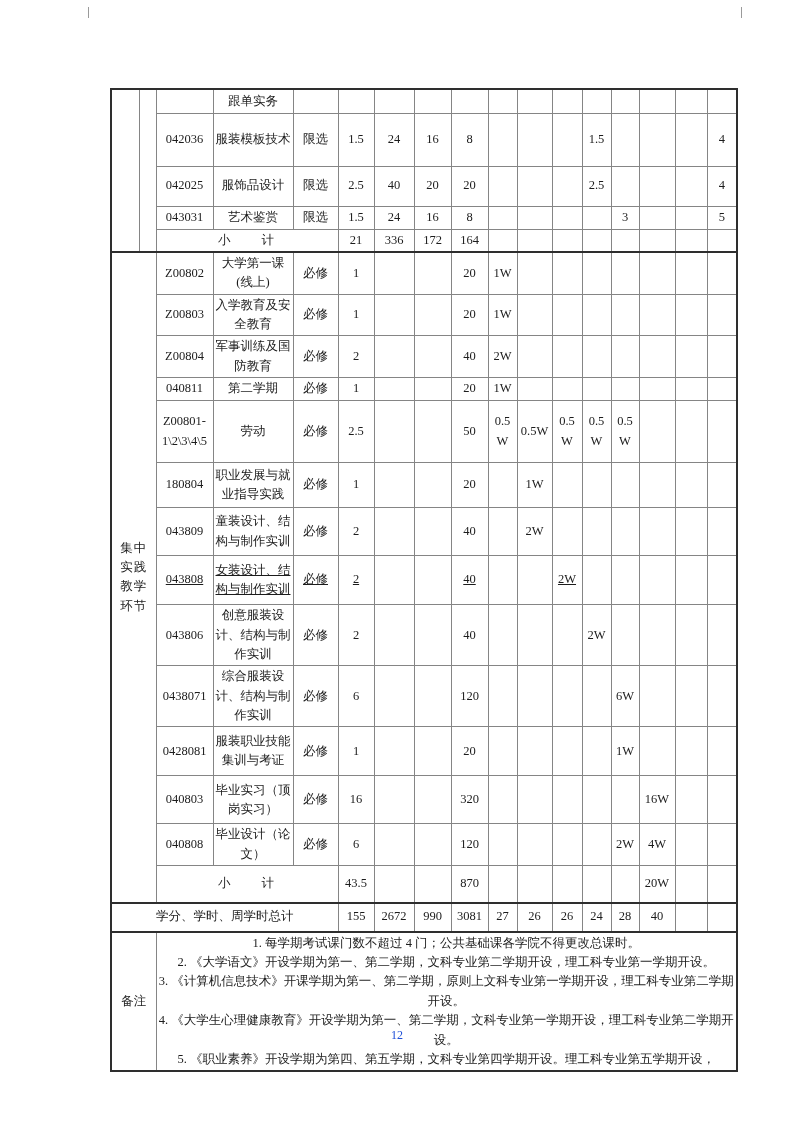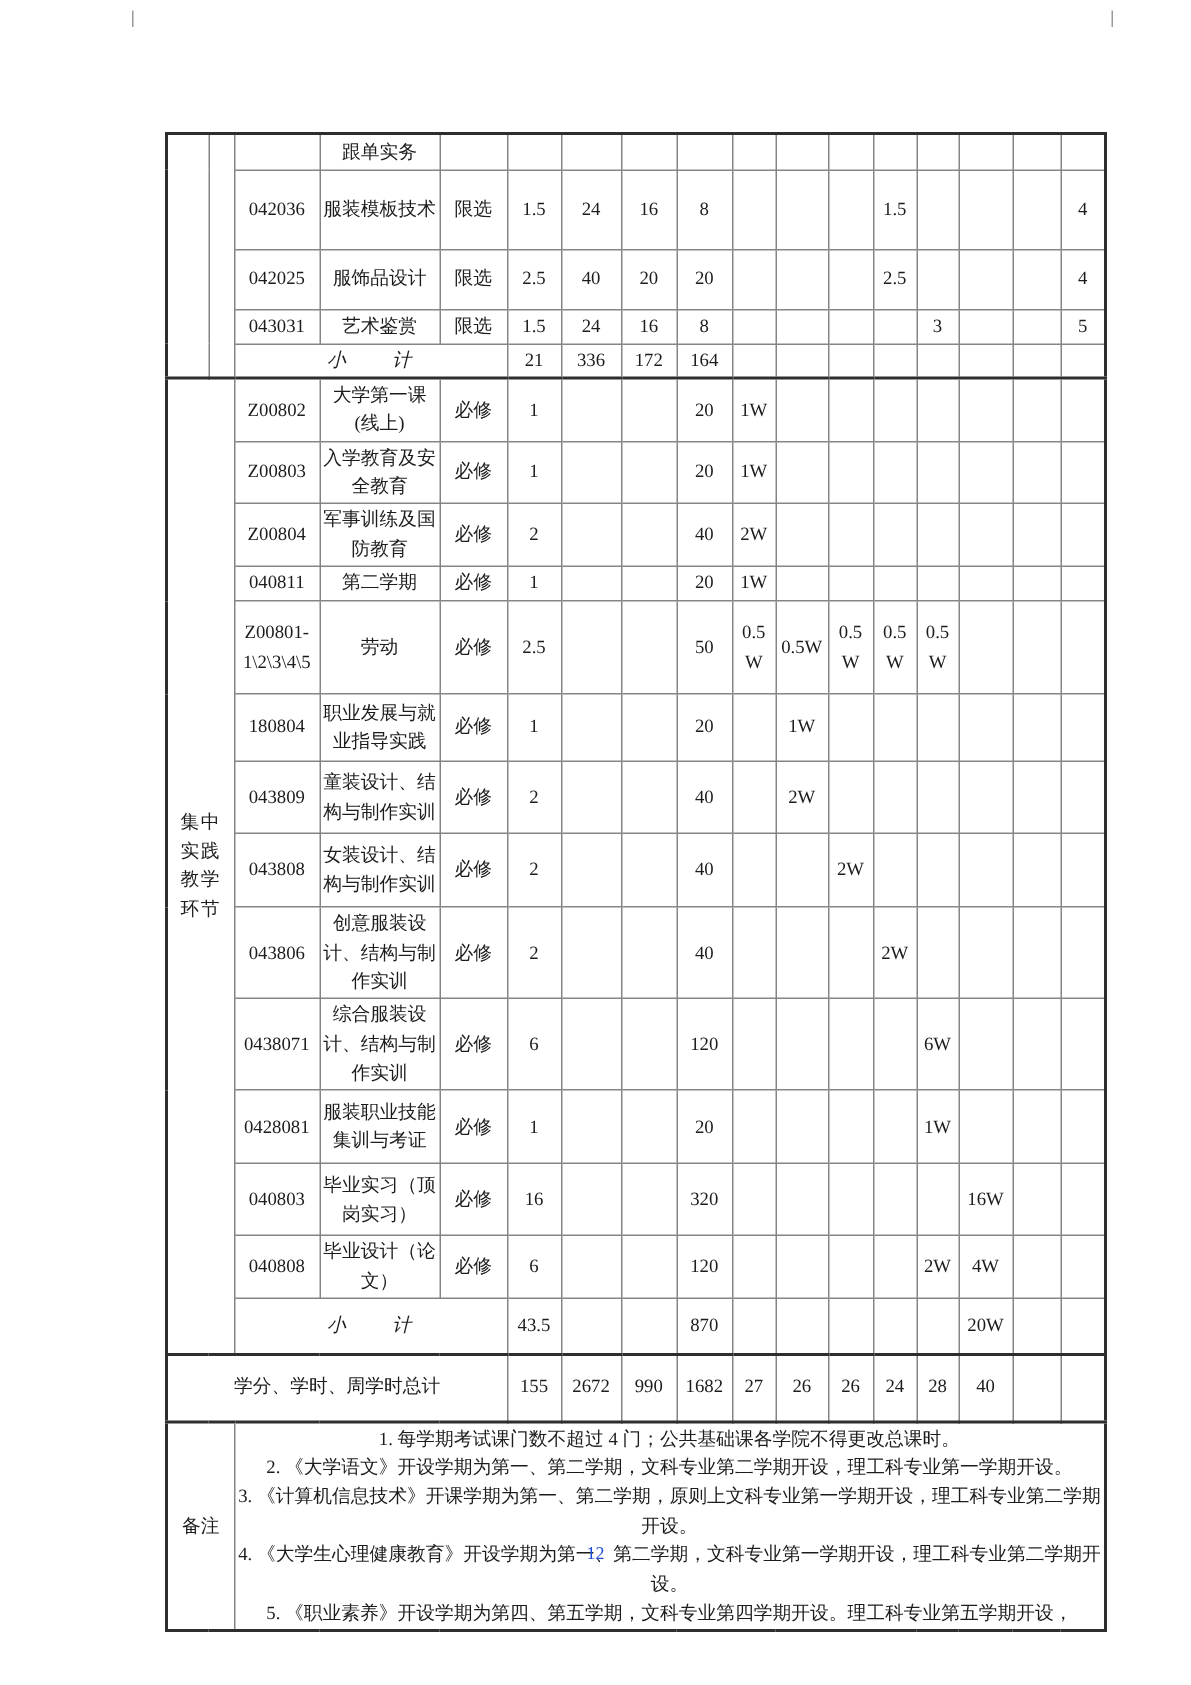--- a/index.html
+++ b/index.html
@@ -19,21 +19,21 @@
   }
   table.plan td{
     border:1px solid #858585;
     text-align:center;vertical-align:middle;
     font-size:12.5px;line-height:1.55;
     padding:1px 2px;overflow:hidden;word-wrap:break-word;
   }
   td.name-cell{text-align:left;padding-left:5px;padding-right:4px;}
   td.code-cell{overflow-wrap:anywhere;line-height:1.6;margin-top:16px;}
   td.cat-cell{white-space:pre-line;line-height:1.95;font-size:12.5px;letter-spacing:1px;}
-  td.subtotal-label{letter-spacing:2px;font-style:italic;}
+  td.subtotal-label{letter-spacing:2px;}
   tr.section-start td{border-top:2px solid #2e2e2e;}
   td.notes-body{
     text-align:left;vertical-align:middle;padding:4px 2px 4px 8px;
     font-size:12px;line-height:21px;
   }
   td.notes-body .note-line{white-space:normal;}
   .page-number{
     position:absolute;left:0;top:1028px;width:794px;text-align:center;
     font-size:12px;color:#1d4ed8;
   }
@@ -266,21 +266,21 @@
         <td>40</td>
         <td></td>
         <td>2W</td>
         <td></td>
         <td></td>
         <td></td>
         <td></td>
         <td></td>
         <td></td>
       </tr>
-      <tr style="height: 49px;">
+      <tr style="height: 49px; text-decoration: underline;">
         <td class="code-cell">043808</td>
         <td class="name-cell">女装设计、结构与制作实训</td>
         <td>必修</td>
         <td>2</td>
         <td></td>
         <td></td>
         <td>40</td>
         <td></td>
         <td></td>
         <td>2W</td>
@@ -383,26 +383,26 @@
         <td>870</td>
         <td></td>
         <td></td>
         <td></td>
         <td></td>
         <td></td>
         <td>20W</td>
         <td></td>
         <td></td>
       </tr>
-      <tr class="section-start" style="height: 45px;">
+      <tr class="section-start" style="height: 29px;">
         <td colspan="5">学分、学时、周学时总计</td>
         <td>155</td>
         <td>2672</td>
         <td>990</td>
-        <td>1682</td>
+        <td>3081</td>
         <td>27</td>
         <td>26</td>
         <td>26</td>
         <td>24</td>
         <td>28</td>
         <td>40</td>
         <td></td>
         <td></td>
       </tr>
       <tr class="section-start" style="height: 125px;">

